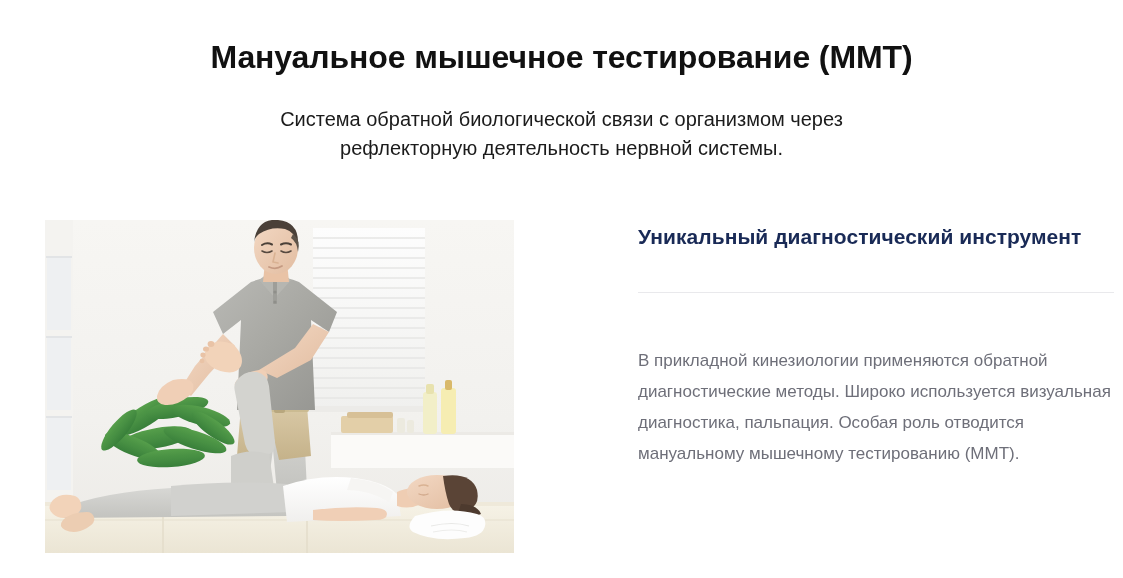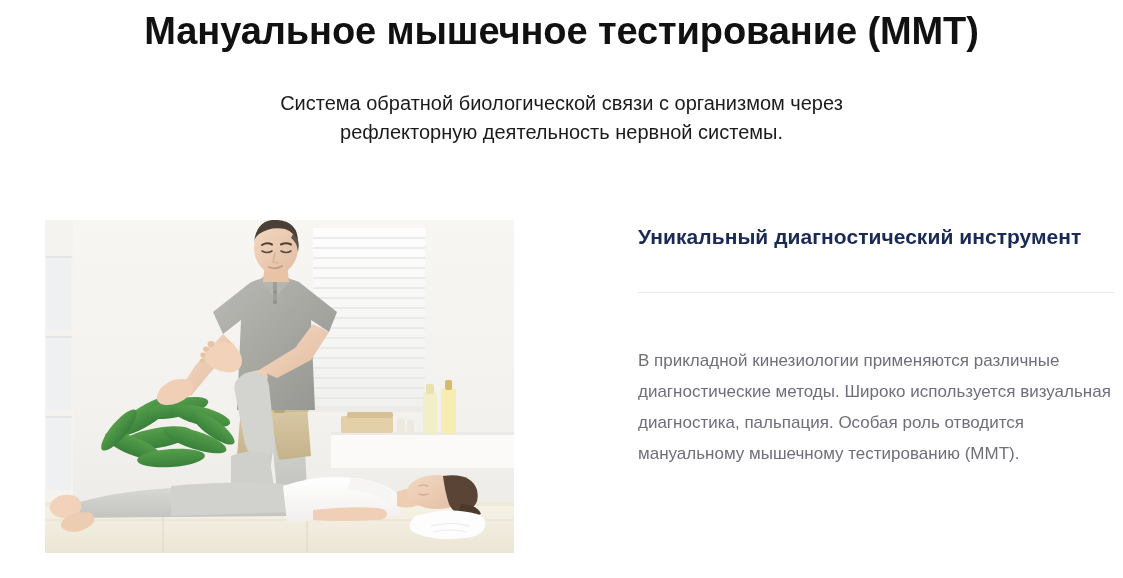--- a/index.html
+++ b/index.html
@@ -24,29 +24,29 @@
   
   .header {
     position: absolute;
     left: 0;
     top: 0;
     width: 1123px;
     text-align: center;
   }
   .page-title {
     margin: 0;
-    padding-top: 8px;
-    font-size: 38px;
+    padding-top: 38px;
+    font-size: 32px;
     line-height: 1.22;
     font-weight: 700;
     color: #111111;
     letter-spacing: -0.1px;
   }
   .page-subtitle {
-    margin: 7px auto;
+    margin: 0 auto;
     padding-top: 28px;
     width: 700px;
     font-size: 20px;
     line-height: 1.45;
     font-weight: 400;
     color: #1b1b1b;
   }
 
   
   .content {
@@ -286,17 +286,17 @@
 
         <path d="M370 296 q34 -10 62 -2 q10 3 8 12 q-2 10 -20 12 q-32 4 -52 -6 q-8 -5 2 -16 Z" fill="#fdfdfd"></path>
         <path d="M386 306 q22 -5 38 0" stroke="#e8e8e6" stroke-width="1.2" fill="none"></path>
         <path d="M388 312 q20 -4 34 0" stroke="#ededeb" stroke-width="1.1" fill="none"></path>
       </svg>
     </figure>
 
     <div class="text-col">
       <h2 class="section-heading">Уникальный диагностический инструмент</h2>
       <hr class="divider">
-      <p class="section-body">В прикладной кинезиологии применяются различные диагностические методы. Широко используется визуальная диагностика, пальпация. Особая роль отводится мануальному мышечному тестированию (ММТ).</p>
+      <p class="section-body">В прикладной кинезиологии применяются обратной диагностические методы. Широко используется визуальная диагностика, пальпация. Особая роль отводится мануальному мышечному тестированию (ММТ).</p>
     </div>
 
   </div>
 </div>
 
 </body></html>

